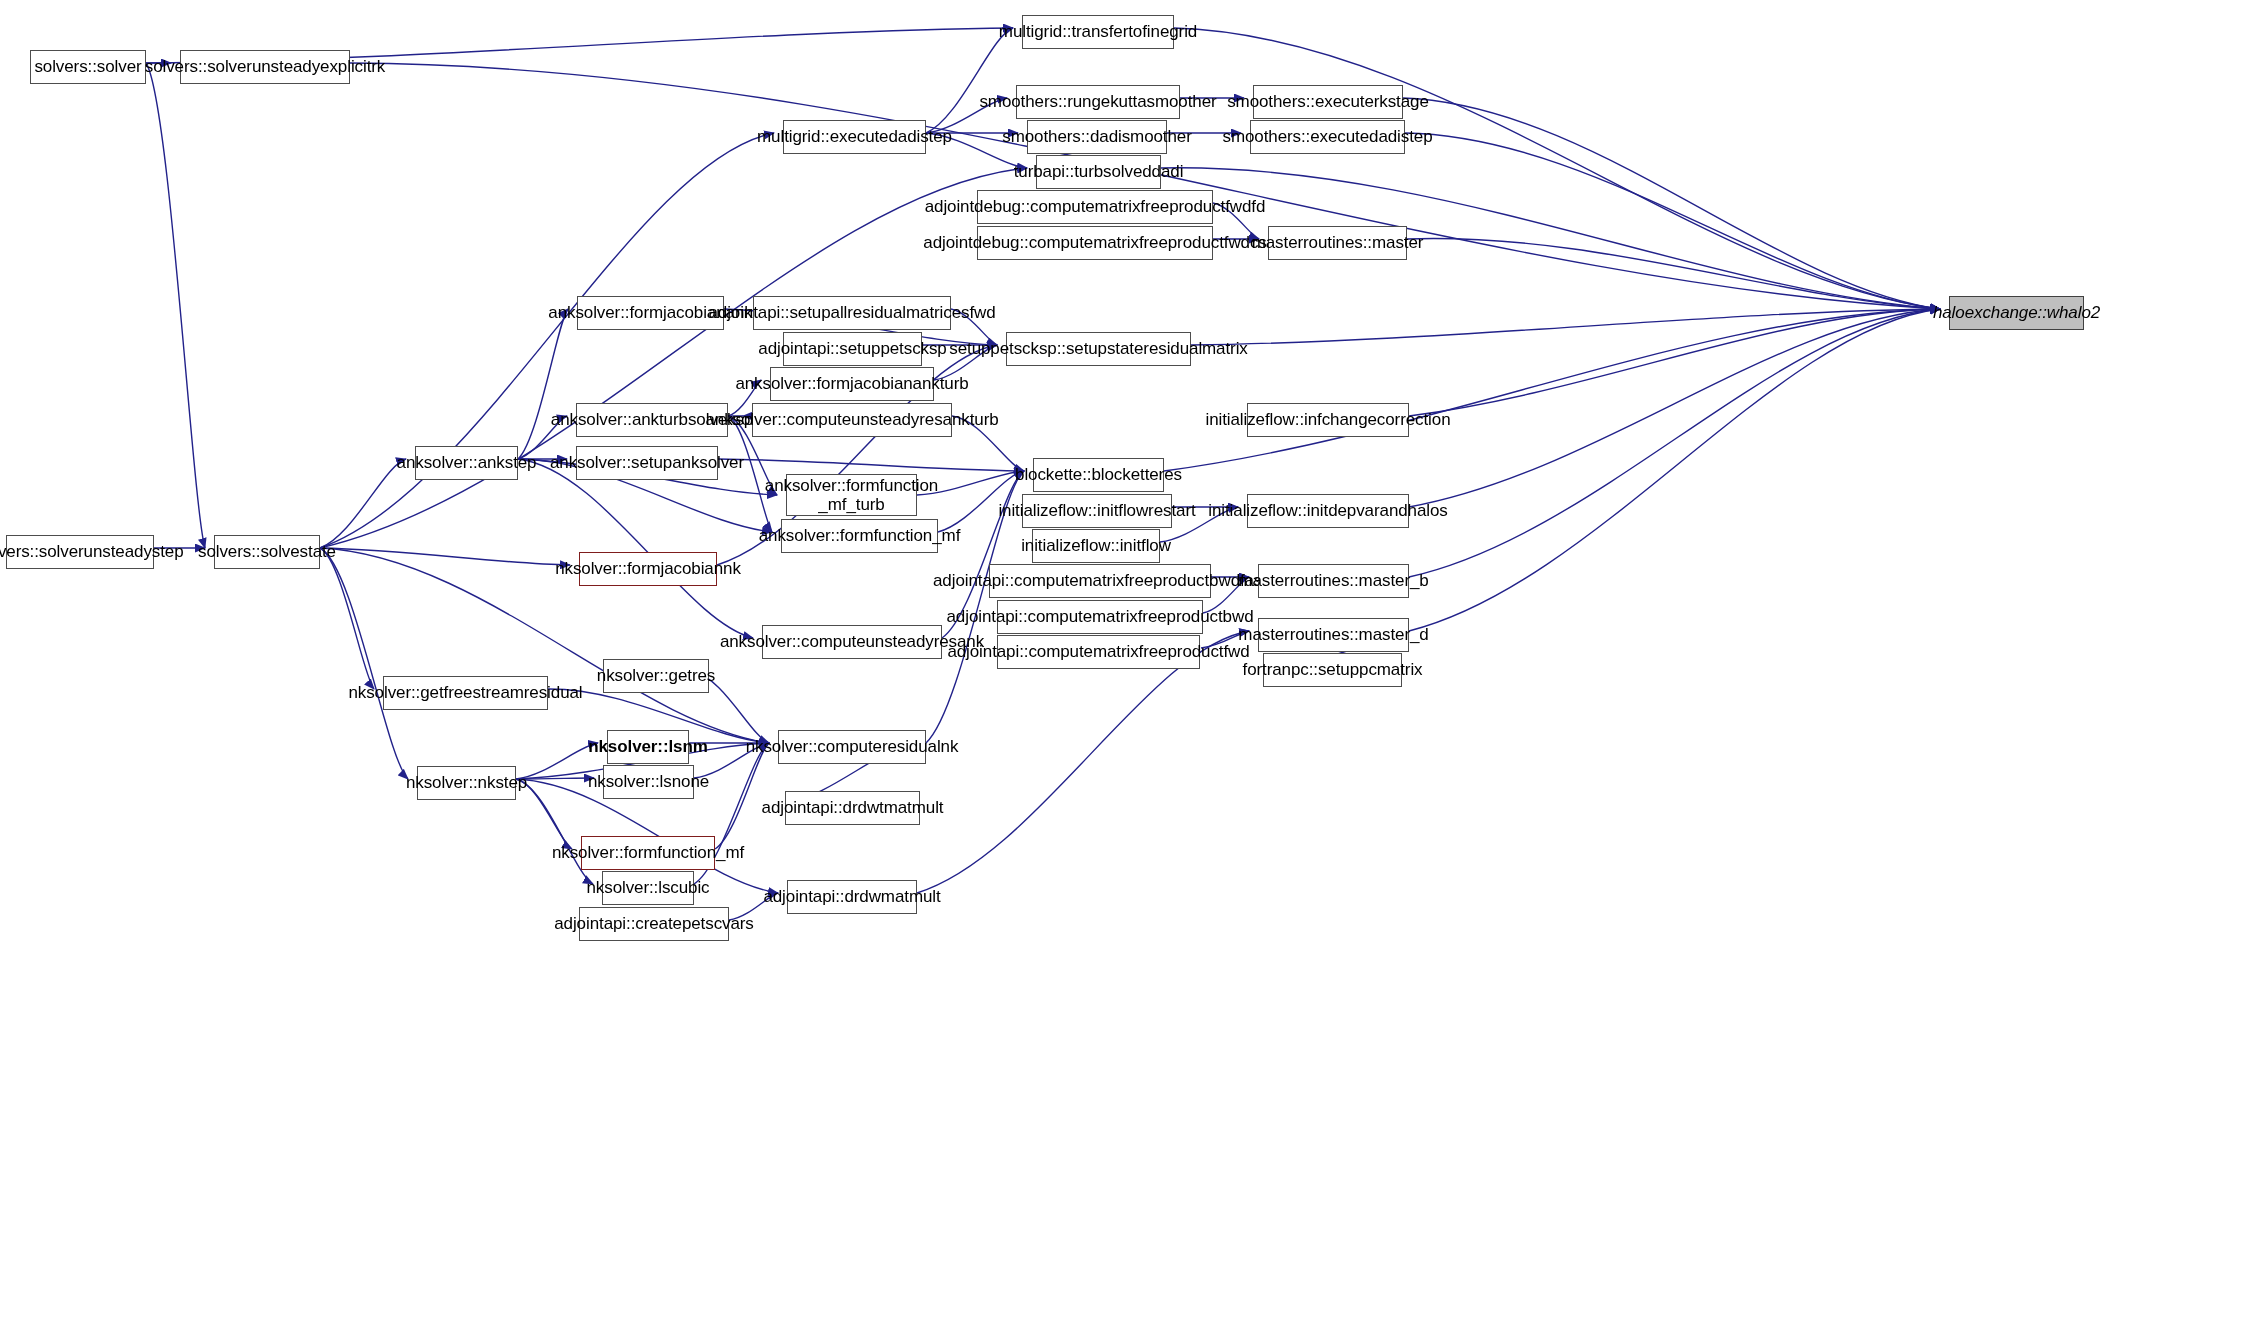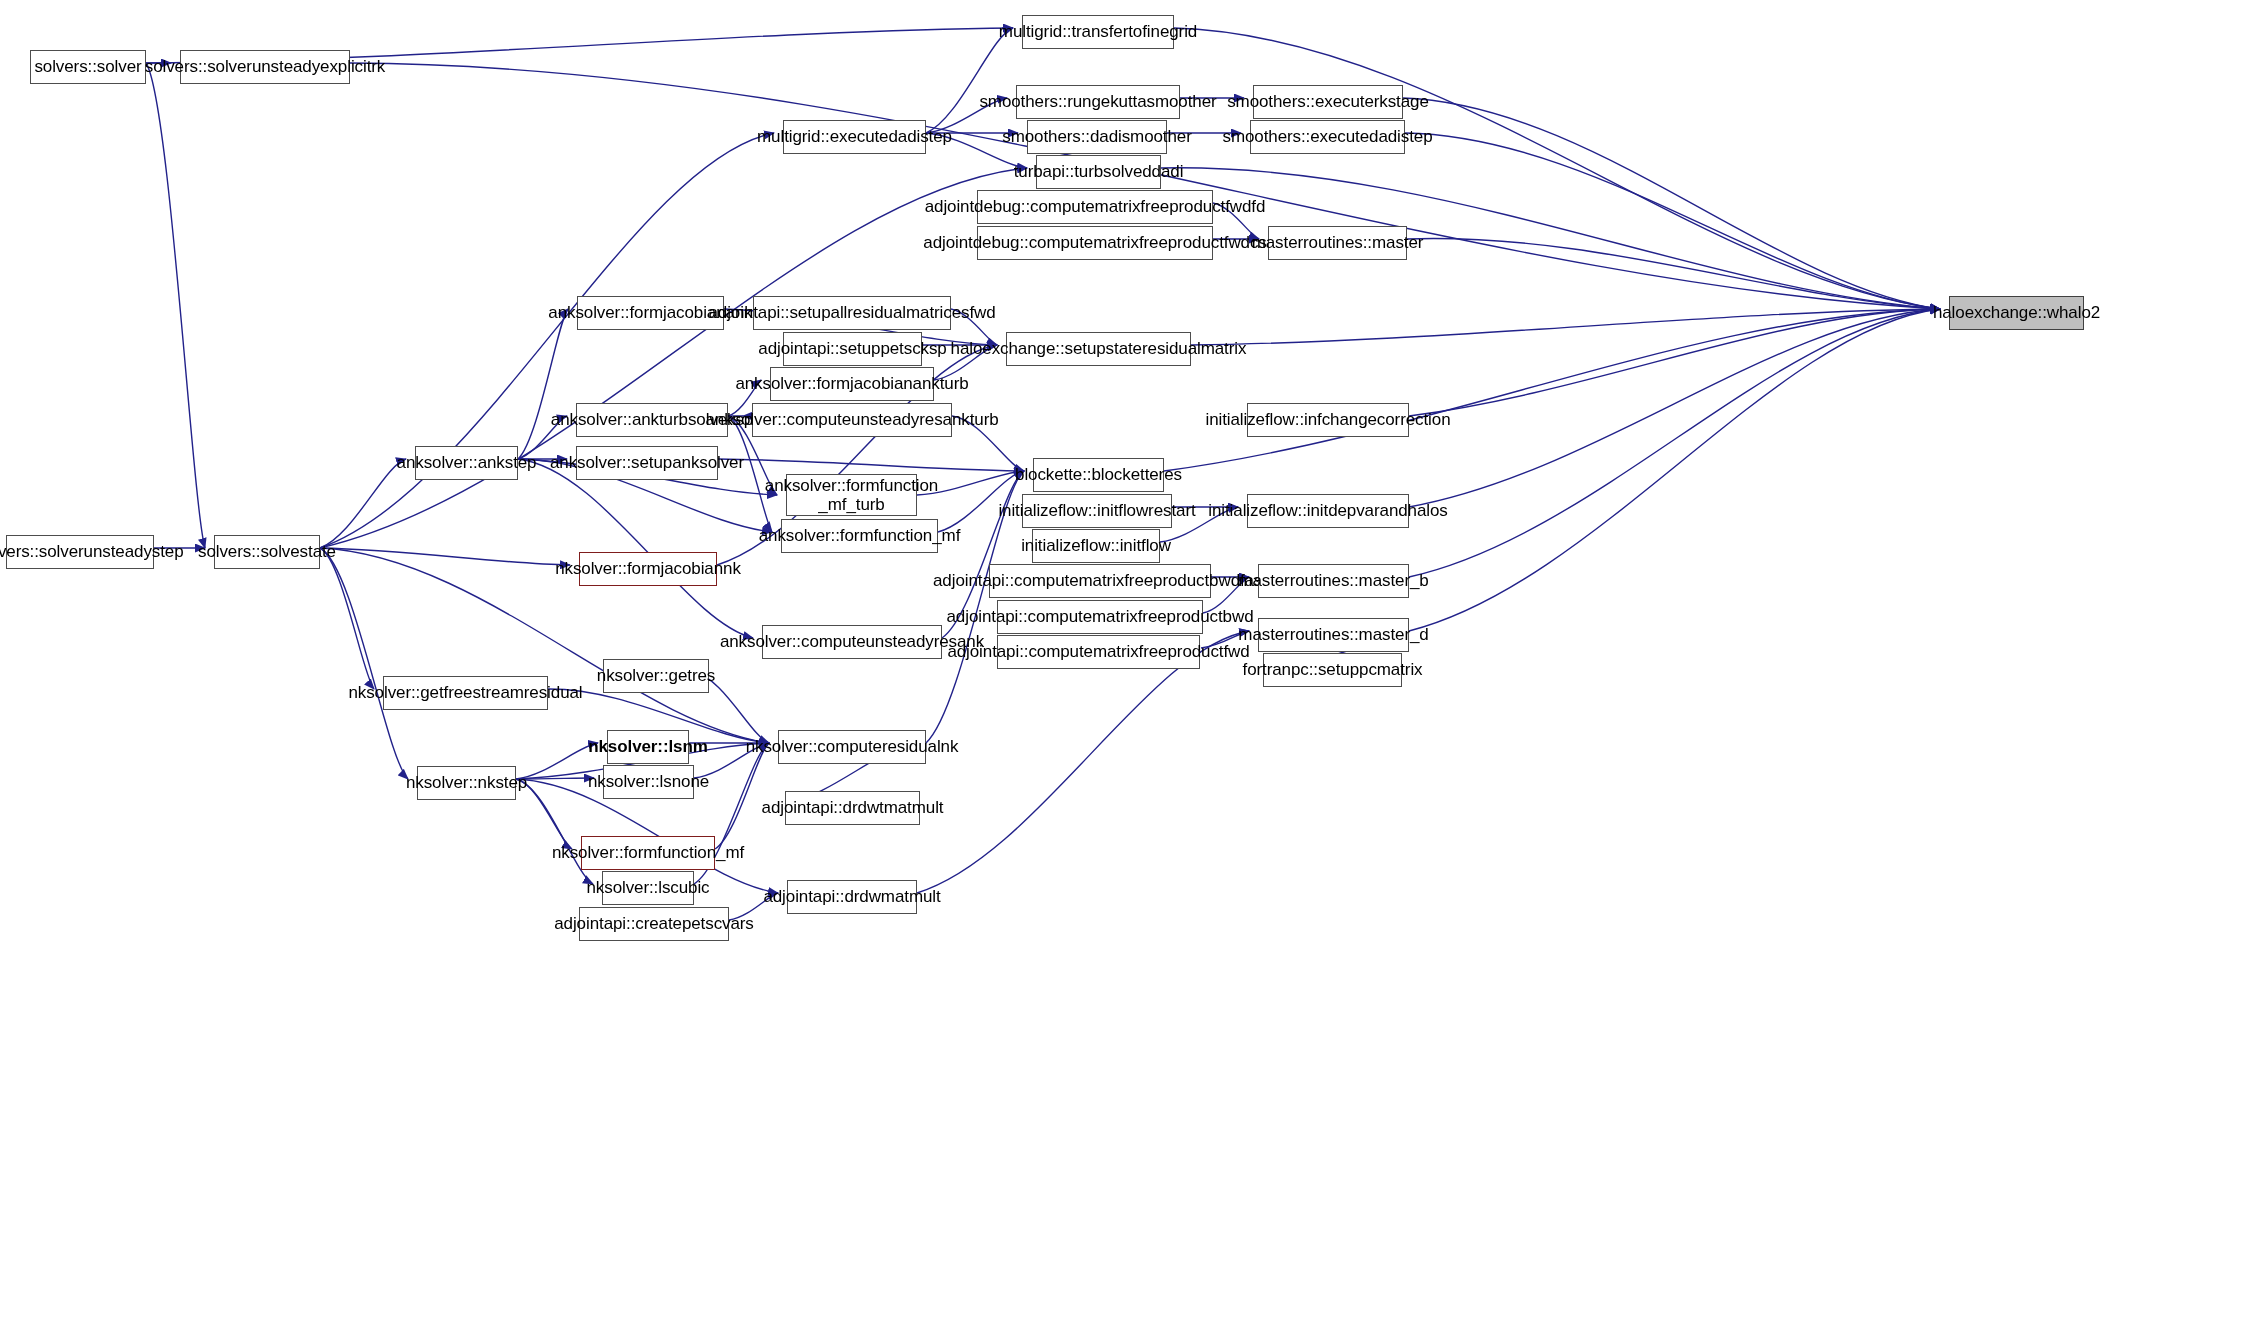--- a/index.html
+++ b/index.html
@@ -24,20 +24,21 @@
     align-items:center;
     justify-content:center;
     text-align:center;
     white-space:pre;
     padding:16px 6px;
     letter-spacing:-0.1px;
   }
   .node.highlight{
     background:#bfbfbf;
     border:1px solid #404040;
+    font-style:italic;
   }
   .node.flagged{
     border:1px solid #7f1d1d;
   }
 </style>
 </head>
 <body>
 
 <div id="canvas">
   <svg id="edges" viewBox="0 0 2243 1335">
@@ -132,21 +133,21 @@
       <div class="node" style="left: 1036px; top: 155px; width: 125px; height: 26px;">turbapi::turbsolveddadi</div>
       <div class="node" style="left: 1253px; top: 85px; width: 150px; height: 26px;">smoothers::executerkstage</div>
       <div class="node" style="left: 1250px; top: 120px; width: 155px; height: 26px;">smoothers::executedadistep</div>
       <div class="node" style="left: 977px; top: 190px; width: 236px; height: 26px;">adjointdebug::computematrixfreeproductfwdfd</div>
       <div class="node" style="left: 977px; top: 226px; width: 236px; height: 26px;">adjointdebug::computematrixfreeproductfwdcs</div>
       <div class="node" style="left: 1268px; top: 226px; width: 139px; height: 26px;">masterroutines::master</div>
       <div class="node highlight" style="left: 1949px; top: 296px; width: 135px; height: 26px;">haloexchange::whalo2</div>
       <div class="node" style="left: 577px; top: 296px; width: 147px; height: 26px;">anksolver::formjacobianank</div>
       <div class="node" style="left: 753px; top: 296px; width: 198px; height: 26px;">adjointapi::setupallresidualmatricesfwd</div>
       <div class="node" style="left: 783px; top: 332px; width: 139px; height: 26px;">adjointapi::setuppetscksp</div>
-      <div class="node" style="left: 1006px; top: 332px; width: 185px; height: 26px;">haloexchange::setupstateresidualmatrix</div>
+      <div class="node" style="left: 1006px; top: 332px; width: 185px; height: 26px;">setuppetscksp::setupstateresidualmatrix</div>
       <div class="node" style="left: 770px; top: 367px; width: 164px; height: 26px;">anksolver::formjacobianankturb</div>
       <div class="node" style="left: 576px; top: 403px; width: 152px; height: 26px;">anksolver::ankturbsolveksp</div>
       <div class="node" style="left: 752px; top: 403px; width: 200px; height: 26px;">anksolver::computeunsteadyresankturb</div>
       <div class="node" style="left: 1247px; top: 403px; width: 162px; height: 26px;">initializeflow::infchangecorrection</div>
       <div class="node" style="left: 415px; top: 446px; width: 103px; height: 26px;">anksolver::ankstep</div>
       <div class="node" style="left: 576px; top: 446px; width: 142px; height: 26px;">anksolver::setupanksolver</div>
       <div class="node" style="left: 1033px; top: 458px; width: 131px; height: 26px;">blockette::blocketteres</div>
       <div class="node" style="left: 786px; top: 474px; width: 131px; height: 42px;">anksolver::formfunction
 _mf_turb</div>
       <div class="node" style="left: 1022px; top: 494px; width: 150px; height: 26px;">initializeflow::initflowrestart</div>

